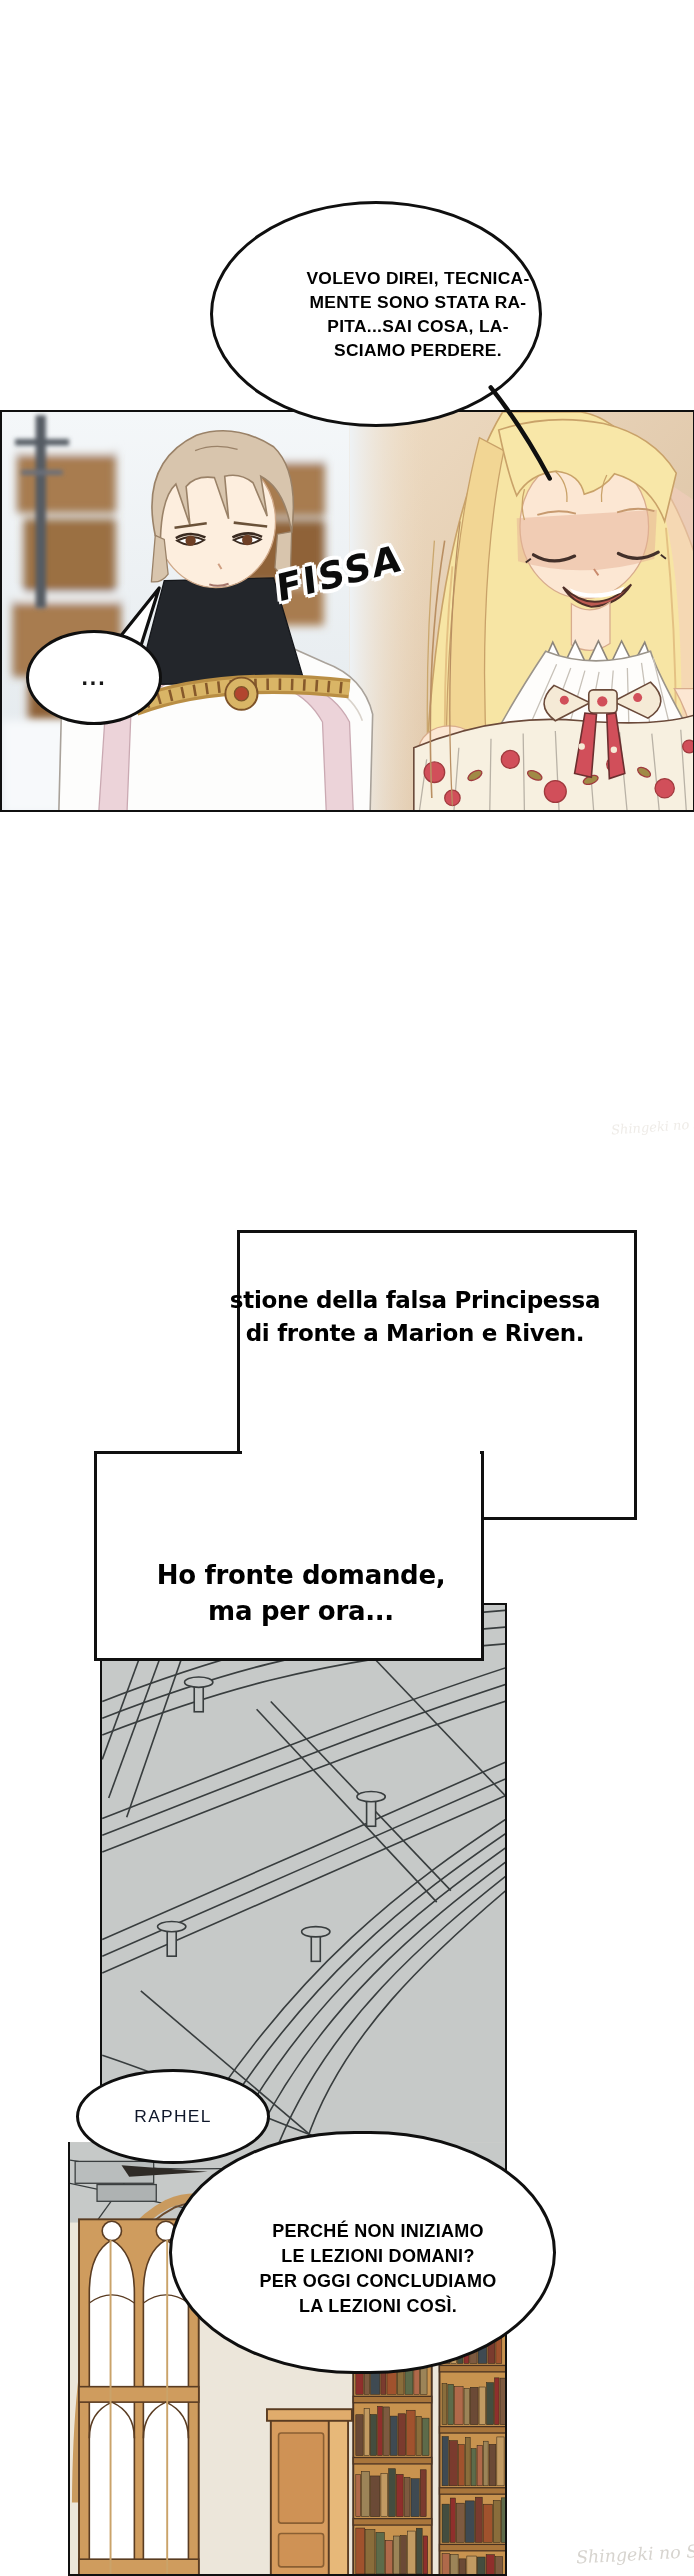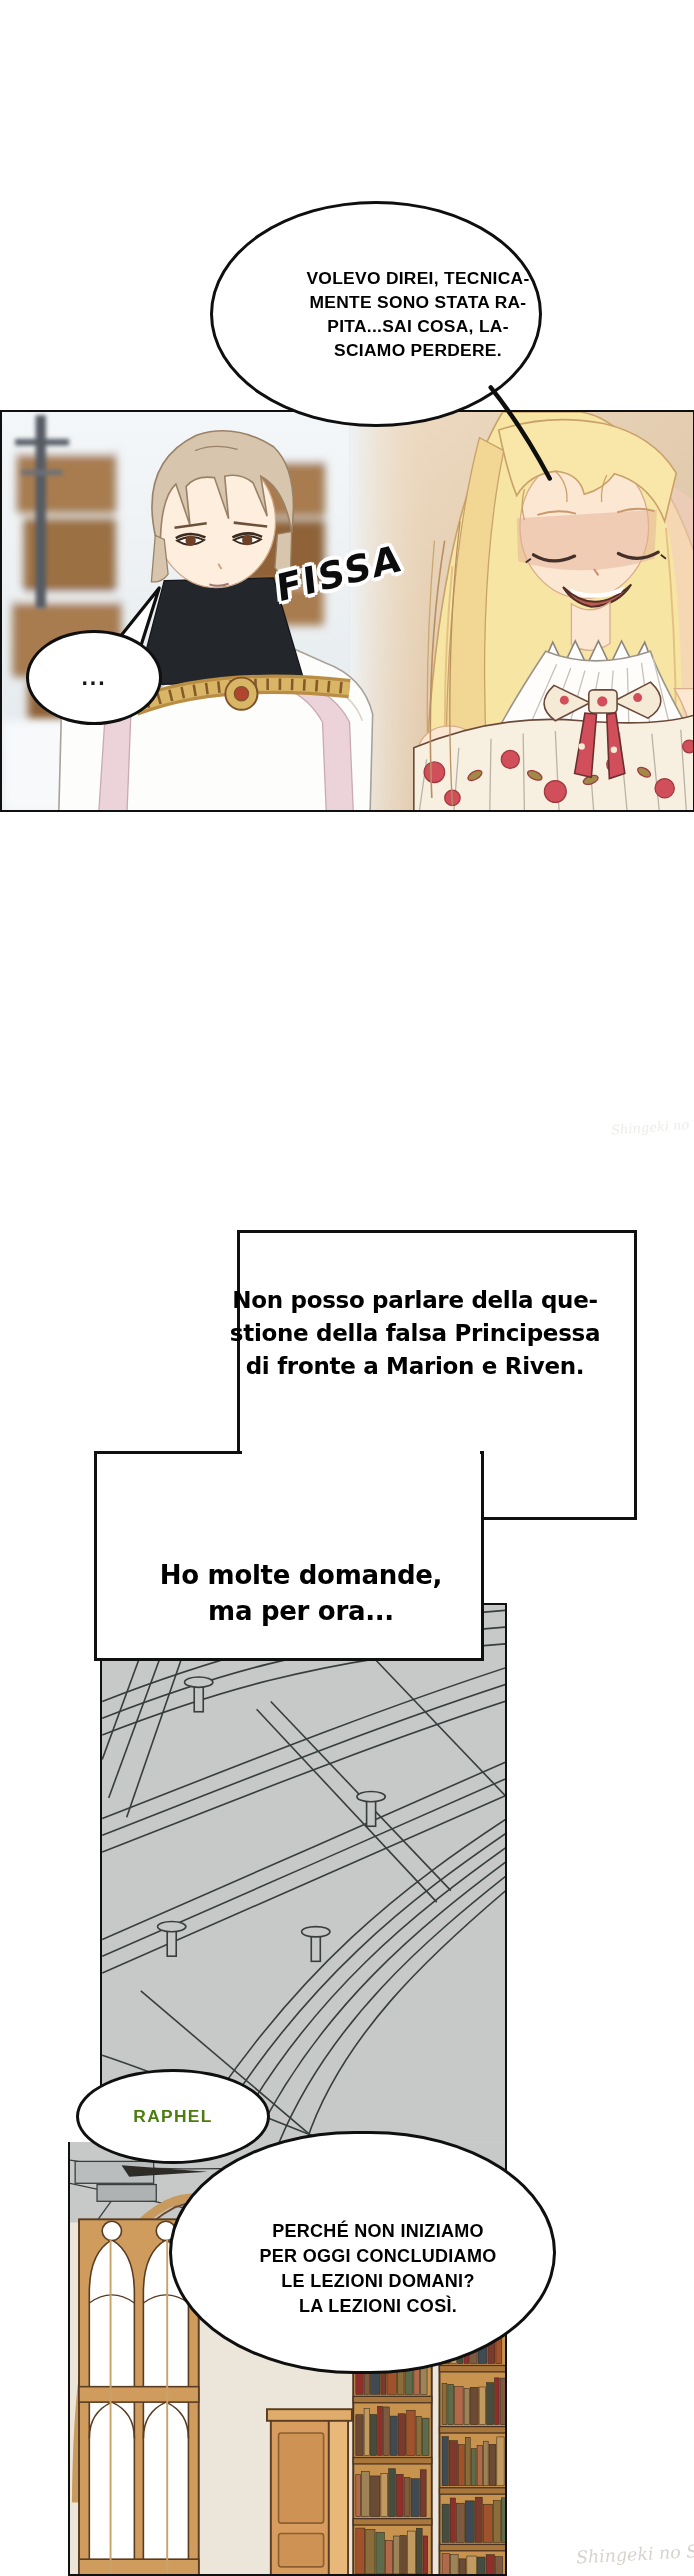--- a/index.html
+++ b/index.html
@@ -200,26 +200,25 @@
     <span class="capstext" style="font-size:23px;font-weight:bold;letter-spacing:1.9px;color:#161616;">...</span>
   </div>
 
   <div class="watermark" style="left:611px;top:1118px;font-size:13px;color:#efece8;transform:rotate(-4deg);">Shingeki no Shoujo</div>
 
   <div class="box" style="left:237px;top:1230px;width:400px;height:290px;z-index:2;"></div>
   <div class="box" style="left:94px;top:1451px;width:390px;height:210px;z-index:3;"></div>
   <div class="patch" style="left:242px;top:1449px;width:238px;height:9px;z-index:4;"></div>
 
   <div class="bubble-text roundtext" style="left:222px;top:1284px;width:386px;font-size:23px;line-height:33px;z-index:5;">
-    <span class="line">Non posso parlare della que-</span>
     <span class="line">stione della falsa Principessa</span>
     <span class="line">di fronte a Marion e Riven.</span>
   </div>
   <div class="bubble-text roundtext" style="left:121px;top:1557px;width:360px;font-size:26px;line-height:36px;z-index:5;">
-    <span class="line">Ho molte domande,</span>
+    <span class="line">Ho fronte domande,</span>
     <span class="line">ma per ora...</span>
   </div>
 
   <div class="panel" style="left:100px;top:1603px;width:407px;height:539px;background:#c6c9c8;border-bottom:none;">
     <svg width="407" height="539" viewBox="0 0 632 838">
       <g stroke="#383d3e" stroke-width="2.5" fill="none">
         <path d="M88,0 L0,240"></path>
           <path d="M120,0 L10,300"></path>
           <path d="M152,0 L38,330"></path>
         <path d="M0,150 C150,92 330,30 632,8"></path>
@@ -408,27 +407,27 @@
         <rect x="574" y="252" width="108" height="10" fill="#a9763c"></rect>
         <rect x="574" y="347" width="108" height="10" fill="#a9763c"></rect>
         <rect x="574" y="442" width="108" height="10" fill="#a9763c"></rect>
         <rect x="574" y="537" width="108" height="10" fill="#a9763c"></rect>
         <rect x="574" y="625" width="108" height="10" fill="#a9763c"></rect>
       </g>
     </svg>
   </div>
 
   <div class="bubble" style="left:76px;top:2069px;width:194px;height:95px;display:flex;align-items:center;justify-content:center;z-index:6;">
-    <span class="capstext" style="font-size:17.4px;font-weight:bold;letter-spacing:1.3px;color:#4d7c0f;">RAPHEL</span>
+    <span class="capstext" style="font-size:17.4px;font-weight:normal;letter-spacing:1.3px;color:#0f172a;">RAPHEL</span>
   </div>
 
   <div class="bubble" style="left:169px;top:2131px;width:387px;height:243px;border-radius:48%/50%;z-index:5;"></div>
   <div class="bubble-text capstext" style="left:198px;top:2199px;width:360px;font-size:18px;line-height:25px;z-index:7;margin-top:20px;">
     <span class="line">PERCHÉ NON INIZIAMO</span>
+    <span class="line">LE LEZIONI DOMANI?</span>
     <span class="line">PER OGGI CONCLUDIAMO</span>
-    <span class="line">LE LEZIONI DOMANI?</span>
     <span class="line">LA LEZIONI COSÌ.</span>
   </div>
 
   <div class="watermark" style="left:576px;top:2543px;font-size:17.4px;color:#d7d4cf;transform:rotate(-3deg);">Shingeki no Shoujo</div>
 
 </div>
 
 
 </body></html>

